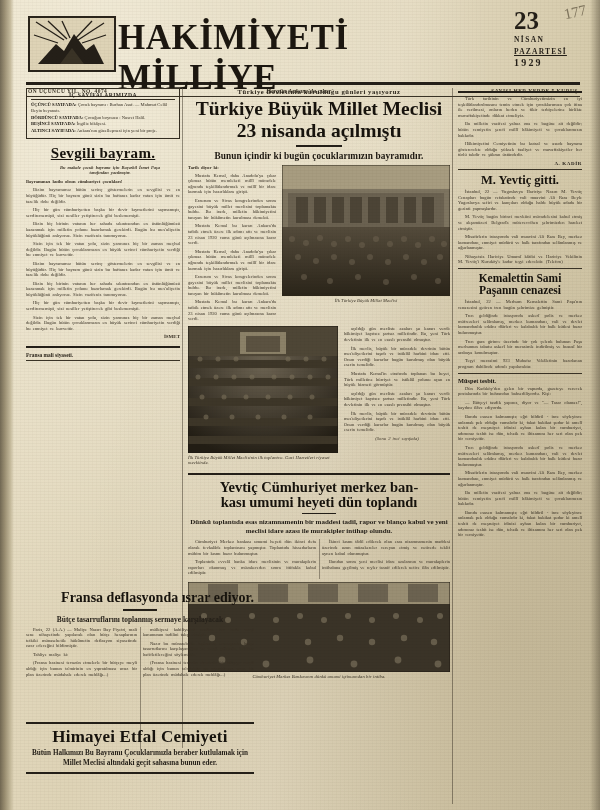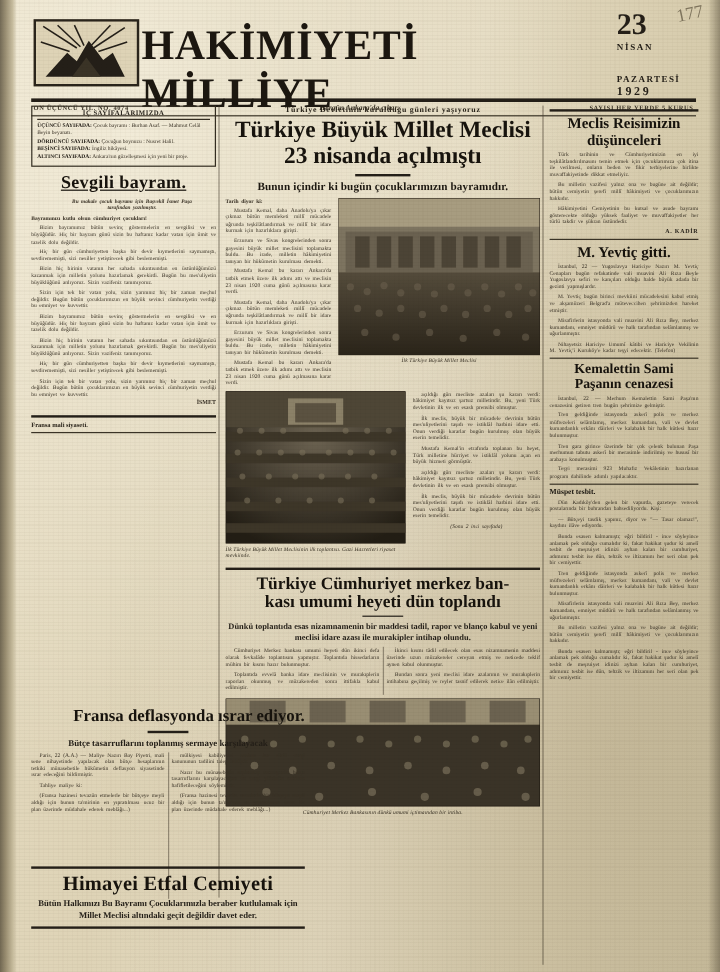--- a/index.html
+++ b/index.html
@@ -49,21 +49,21 @@
     position:absolute;left:100px;top:18px;width:330px;text-align:left;
     font-family:"Liberation Serif", serif;
     font-weight:bold;font-size:35px;letter-spacing:.5px;line-height:40px;
     color:#1c1710;
   }
   .datebox{
     position:absolute;right:8px;top:8px;width:66px;text-align:left;line-height:1.05;
   }
   .datebox .dnum{font-size:25px;font-weight:bold;letter-spacing:0px;}
   .datebox .dmon{font-size:7.5px;font-weight:bold;letter-spacing:1.4px;margin-top:2px;}
-  .datebox .dday{font-size:7.5px;font-weight:bold;letter-spacing:1.2px;margin-top:18px;}
+  .datebox .dday{font-size:7.5px;font-weight:bold;letter-spacing:1.2px;margin-top:4px;text-decoration:underline;}
   .datebox .dyear{font-size:10px;font-weight:bold;letter-spacing:2.2px;margin-top:2px;}
   .scribble{
     position:absolute;right:2px;top:4px;font-family:"Liberation Serif",serif;
     font-size:15px;color:#6a604a;transform:rotate(-12deg);opacity:.8;
   }
   .rule-thick{height:3px;background:#241f18;margin:0 8px;}
   .rule-thin{height:1px;background:#3a3326;margin:2px 8px 0 8px;}
   .infobar{
     display:flex;justify-content:space-between;align-items:center;
     margin:2px 10px 0 10px;font-size:5.4px;font-weight:bold;letter-spacing:.5px;
@@ -383,21 +383,21 @@
               <p>İlk meclis, büyük bir mücadele devrinin bütün mes'uliyetlerini taşıdı ve istiklâl harbini idare etti. Onun verdiği kararlar bugün kurulmuş olan büyük eserin temelidir.</p>
               <p>Mustafa Kemal'in etrafında toplanan bu heyet, Türk milletine hürriyet ve istiklâl yolunu açan en büyük hizmeti görmüştür.</p>
               <p>açıldığı gün mecliste azaları şu kararı verdi: hâkimiyet kayıtsız şartsız milletindir. Bu, yeni Türk devletinin ilk ve en esaslı prensibi olmuştur.</p>
               <p>İlk meclis, büyük bir mücadele devrinin bütün mes'uliyetlerini taşıdı ve istiklâl harbini idare etti. Onun verdiği kararlar bugün kurulmuş olan büyük eserin temelidir.</p>
               <p style="text-align:center;font-style:italic;text-indent:0;">(Sonu 2 inci sayıfada)</p>
             </div>
           </div>
         </div>
 
         <div style="height:2px;background:#241f18;margin:5px 0 4px;"></div>
-        <div class="hl h-merkez">Türkiye Cümhuriyet merkez ban-</div>
+        <div class="hl h-merkez">Yevtiç Cümhuriyet merkez ban-</div>
         <div class="hl h-merkez" style="margin-top:-3px;">kası umumi heyeti dün toplandı</div>
         <div class="dash sm"></div>
         <div class="subhead-sm">Dünkü toplantıda esas nizamnamenin bir maddesi tadil, rapor ve blanço kabul ve yeni meclisi idare azası ile murakipler intihap olundu.</div>
 
         <div class="fake two" style="height:40px;">
           <p>Cümhuriyet Merkez bankası umumi heyeti dün ikinci defa olarak fevkalâde toplantısını yapmıştır. Toplantıda hissedarların mühim bir kısmı hazır bulunmuştur.</p>
           <p>Toplantıda evvelâ banka idare meclisinin ve murakıplerin raporları okunmuş ve müzakereden sonra ittifakla kabul edilmiştir.</p>
           <p>İkinci kısmı tâdil edilecek olan esas nizamnamenin maddesi üzerinde uzun müzakereler cereyan etmiş ve neticede teklif aynen kabul olunmuştur.</p>
           <p>Bundan sonra yeni meclisi idare azalarının ve murakıplerin intihabına geçilmiş ve reyler tasnif edilerek netice ilân edilmiştir.</p>
         </div>
@@ -449,21 +449,20 @@
             </g>
             <rect width="262" height="90" fill="none" stroke="#201b13" stroke-width="1"></rect>
           </svg>
         </div>
         <div class="cap">Cümhuriyet Merkez Bankasının dünkü umumi içtimaından bir intiba.</div>
       </div>
 
       <div class="col-r">
 
         <div class="hr-r thick"></div>
-        <div class="hl h-r">Meclis Reisimizin düşünceleri</div>
         <div class="fake">
           <p>Türk tarihinin ve Cümhuriyetimizin en iyi teşkilâtlandırılmasını temin etmek için çocuklarımıza çok itina ile verilmesi, onların beden ve fikir terbiyelerine birlikte muvaffakiyetinde dikkat etmeliyiz.</p>
           <p>Bu milletin vazifesi yalnız ona ve bugüne ait değildir; bütün cemiyetin şerefi millî hâkimiyeti ve çocuklarımızın hakkıdır.</p>
           <p>Hâkimiyetini Cemiyetinin bu kutsal ve asude bayramı gösterecekte olduğu yüksek faaliyet ve muvaffakiyetler her türlü takdir ve şükran üstündedir.</p>
         </div>
         <div class="byline">A. KADİR</div>
 
         <div class="hr-r"></div>
         <div class="hl h-r">M. Yevtiç gitti.</div>
         <div class="fake">
@@ -507,19 +506,19 @@
           <p>(Fransa hazinesi tevazün etmelerle bir bütçeye meyli aldığı için bunun ta'mirinin en yıpratılması ucuz bir plan üzerinde müdahale ederek meblâğı...)</p>
           <p>mülkiyesi kabiliyetini azaltan her türlü vergi kanununun tadilini talep etmiştir.</p>
           <p>Nazır bu münasebetle toplanmış sermayenin bütçe tasarruflarını karşılayacağını ve vergi yükünün tedricen hafifletileceğini söylemiştir.</p>
           <p>(Fransa hazinesi tevazün etmelerle bir bütçeye meyli aldığı için bunun ta'mirinin en yıpratılması ucuz bir plan üzerinde müdahale ederek meblâğı...)</p>
         </div>
       </div>
 
       <div style="position:absolute;left:8px;top:630px;width:228px;">
         <div style="height:2px;background:#241f18;margin:4px 0 3px;"></div>
         <div class="hl h-himaye">Himayei Etfal Cemiyeti</div>
-        <div class="himaye-sub">Bütün Halkımızı Bu Bayramı Çocuklarımızla beraber kutlulamak için Millet Meclisi altındaki geçit değildir davet eder.</div>
+        <div class="himaye-sub">Bütün Halkımızı Bu Bayramı Çocuklarımızla beraber kutlulamak için Millet Meclisi altındaki geçit sahasına bunun eder.</div>
         <div style="height:2px;background:#241f18;margin:4px 0 0;"></div>
       </div>
 
     </div>
   </div>
 </div>
 
 </body></html>

